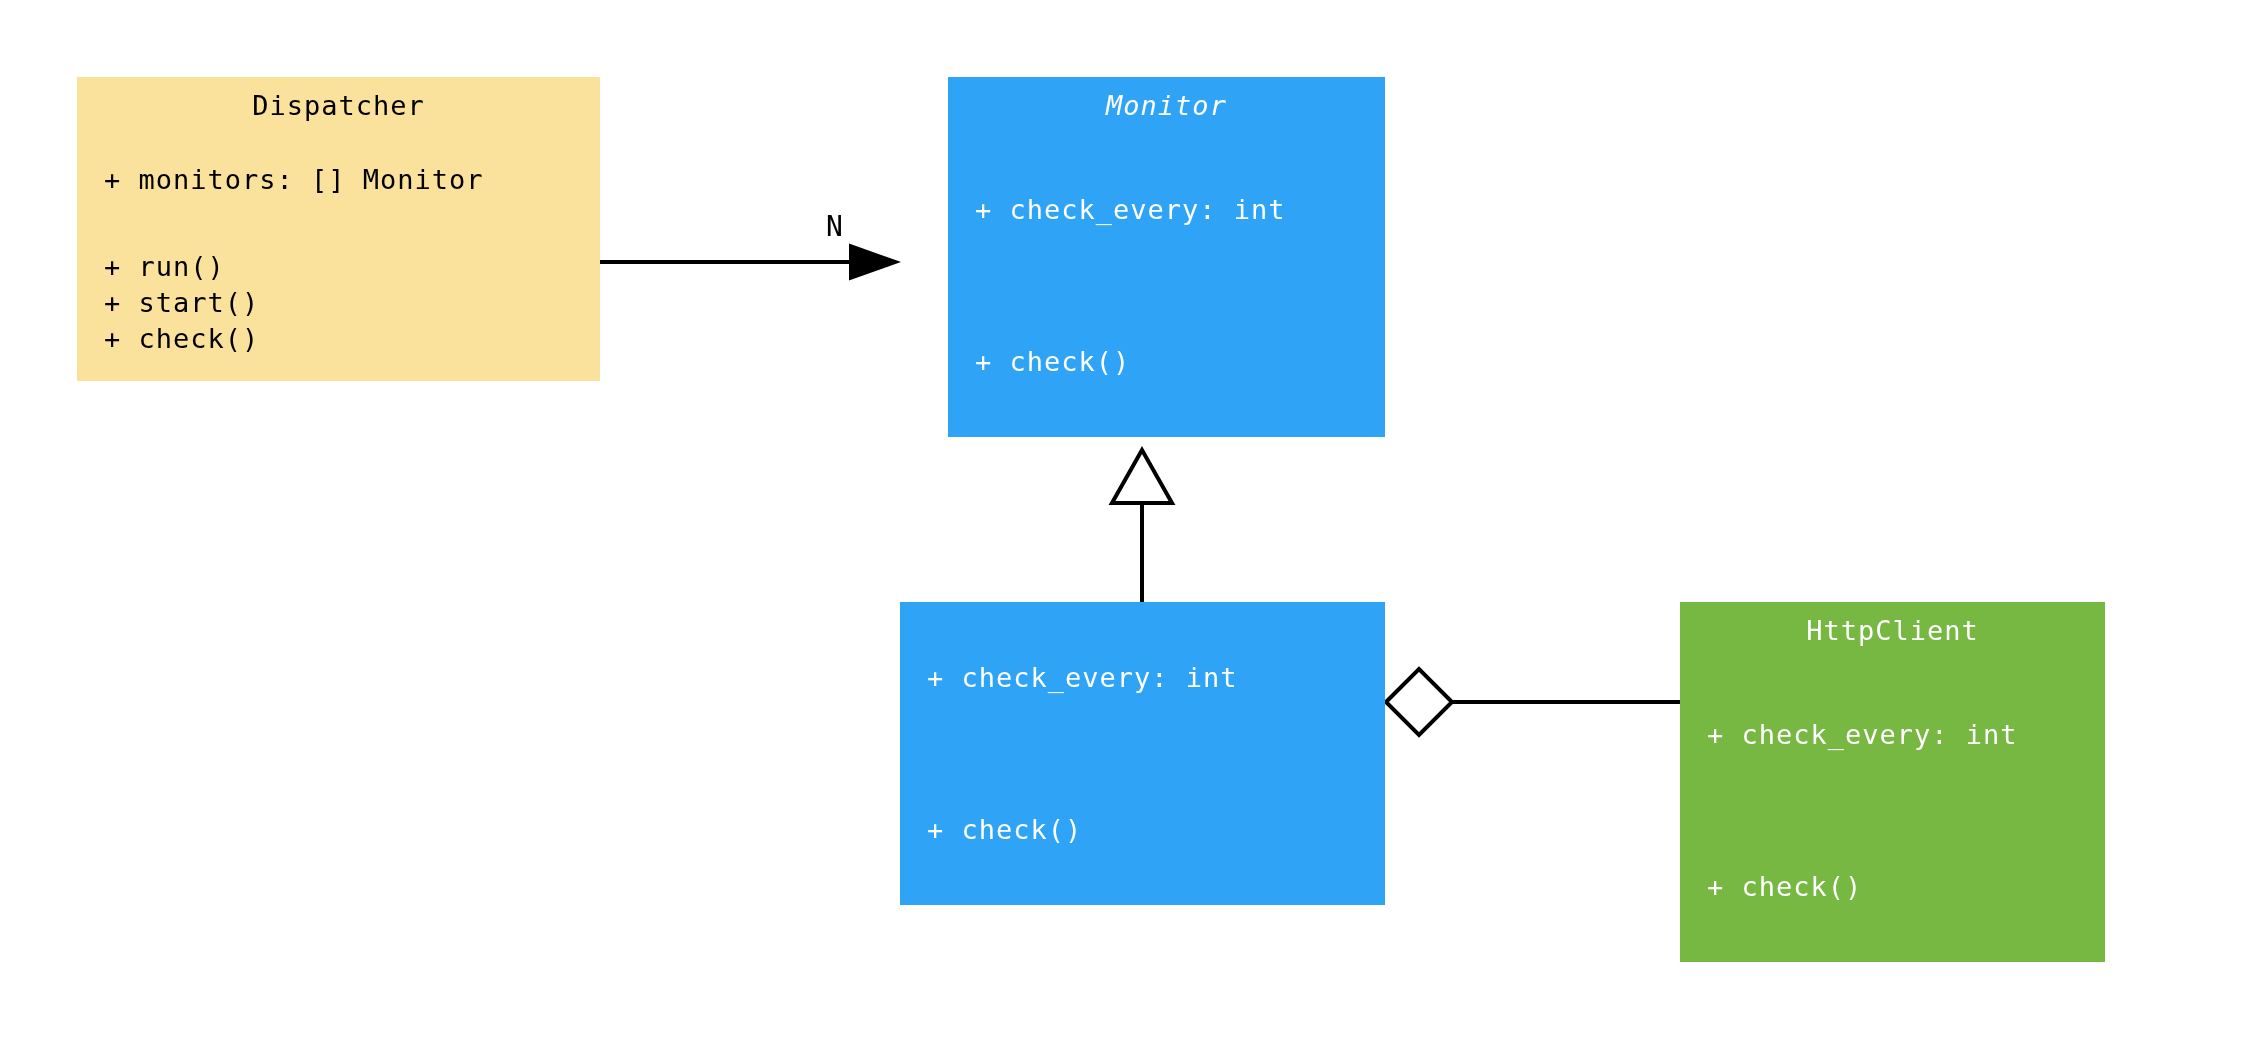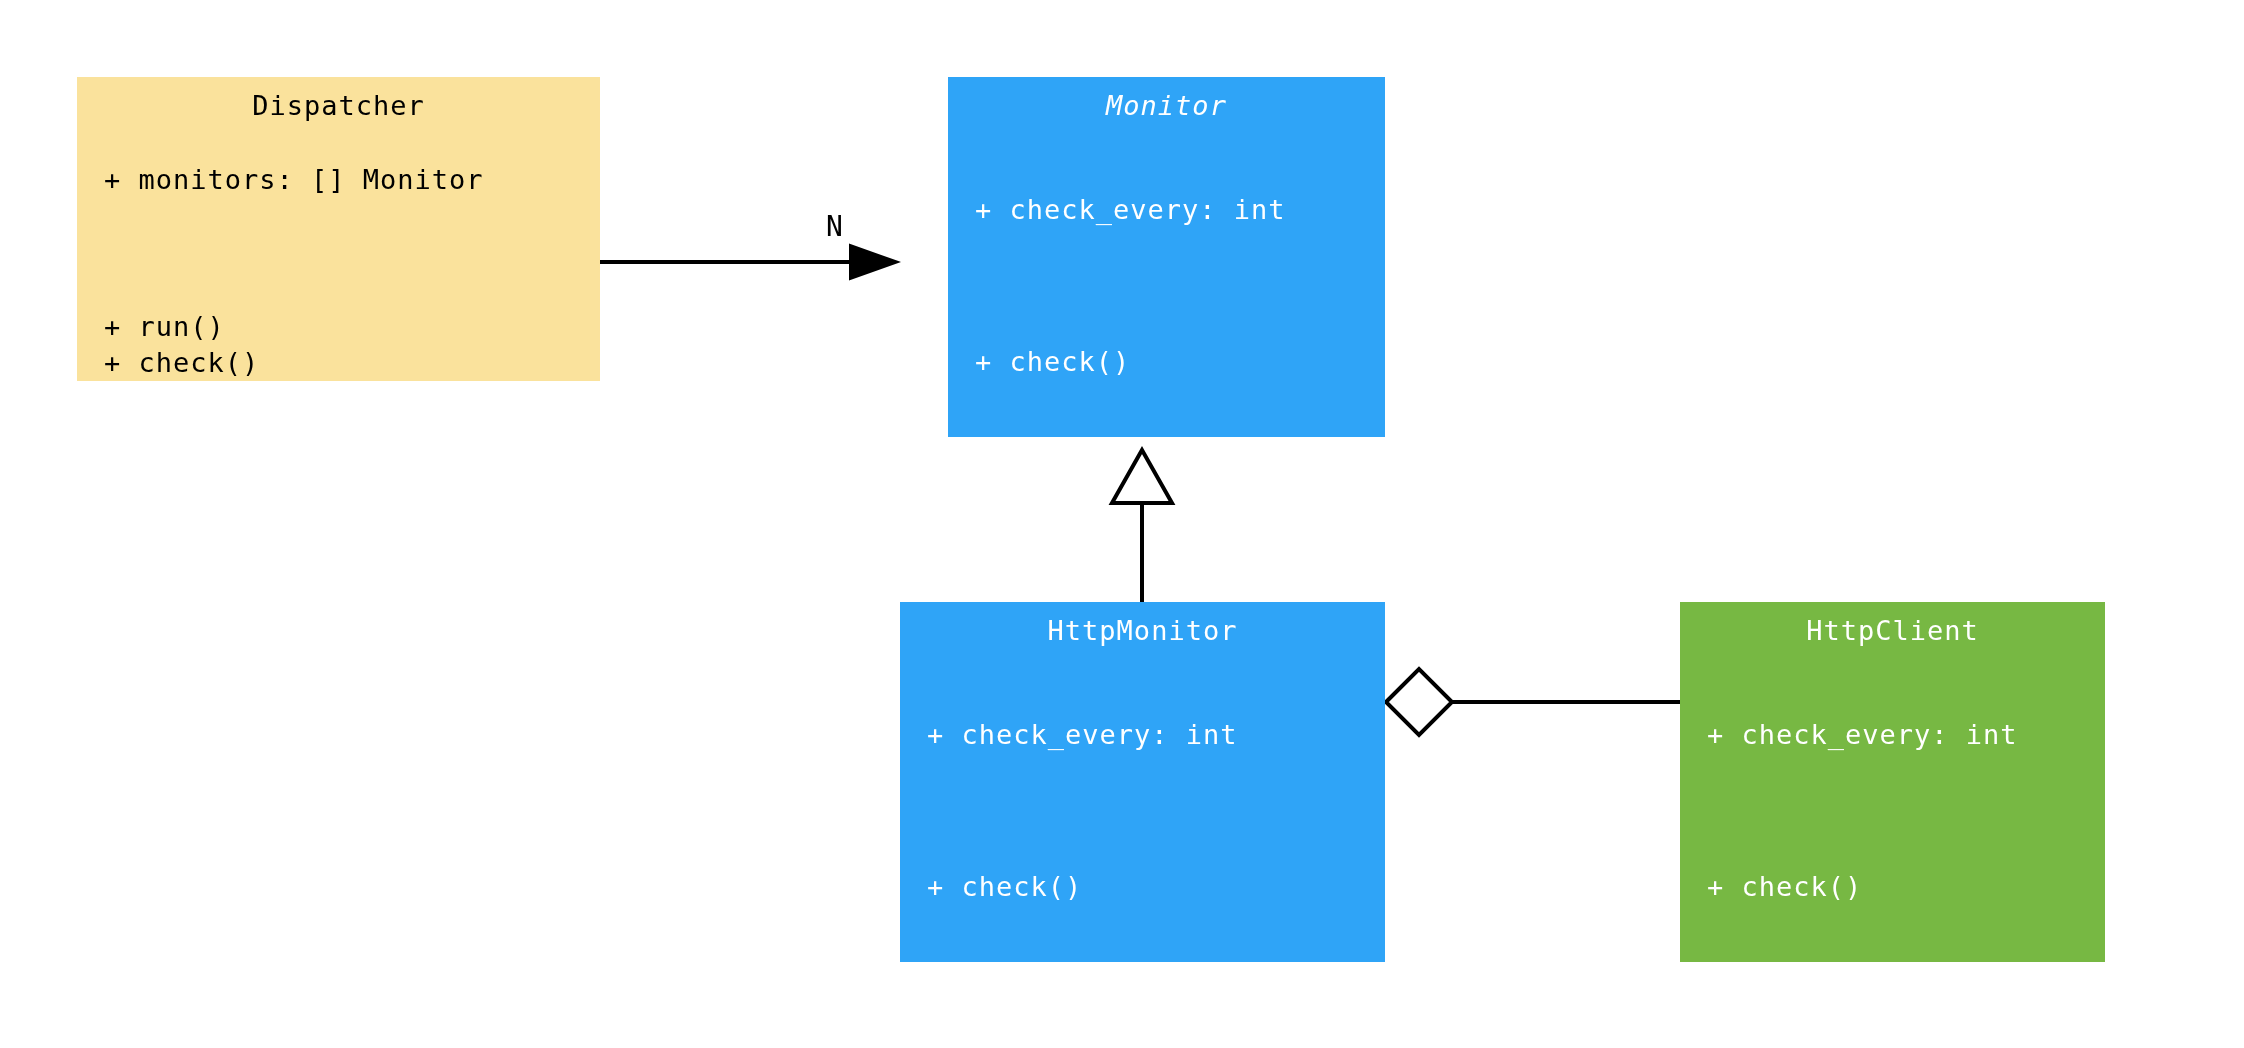--- a/index.html
+++ b/index.html
@@ -51,21 +51,21 @@
     padding-left: 27px;
     font-size: 27px;
     line-height: 36px;
     letter-spacing: 1px;
   }
 
   
   .c-dispatcher { left: 77px; top: 77px; width: 523px; height: 367px; color: #000000; }
   .c-dispatcher > div { background: #FAE29C; }
   .c-dispatcher .sec-attrs   { flex: none; height: 91px; }
-  .c-dispatcher .sec-methods { flex: none; height: 156px; justify-content: flex-end; }
+  .c-dispatcher .sec-methods { flex: none; height: 156px; }
 
   
   .c-monitor { left: 900px; top: 77px; width: 485px; height: 368px; color: #ffffff; }
   .c-monitor > div { background: #2FA4F7; margin-left: 48px; }
   .c-monitor .uml-title { font-style: italic; }
   .c-monitor .sec-attrs   { flex: none; height: 152px; }
   .c-monitor .sec-methods { flex: none; height: 151px; }
 
   
   .c-httpmonitor { left: 900px; top: 602px; width: 485px; height: 368px; color: #ffffff; }
@@ -104,36 +104,36 @@
 
   <span id="label-n">N</span>
 
   <div class="uml-class c-dispatcher">
     <div class="uml-title">Dispatcher</div>
     <div class="uml-section sec-attrs">
       <div class="uml-line">+ monitors: [] Monitor</div>
     </div>
     <div class="uml-section sec-methods">
       <div class="uml-line">+ run()</div>
+      <div class="uml-line">+ start()</div>
       <div class="uml-line">+ check()</div>
     </div>
   </div>
 
   <div class="uml-class c-monitor">
     <div class="uml-title">Monitor</div>
     <div class="uml-section sec-attrs">
       <div class="uml-line">+ check_every: int</div>
     </div>
     <div class="uml-section sec-methods">
       <div class="uml-line">+ check()</div>
     </div>
   </div>
 
   <div class="uml-class c-httpmonitor">
-    <div class="uml-title">HttpMonitor</div>
     <div class="uml-section sec-attrs">
       <div class="uml-line">+ check_every: int</div>
     </div>
     <div class="uml-section sec-methods">
       <div class="uml-line">+ check()</div>
     </div>
   </div>
 
   <div class="uml-class c-httpclient">
     <div class="uml-title">HttpClient</div>

